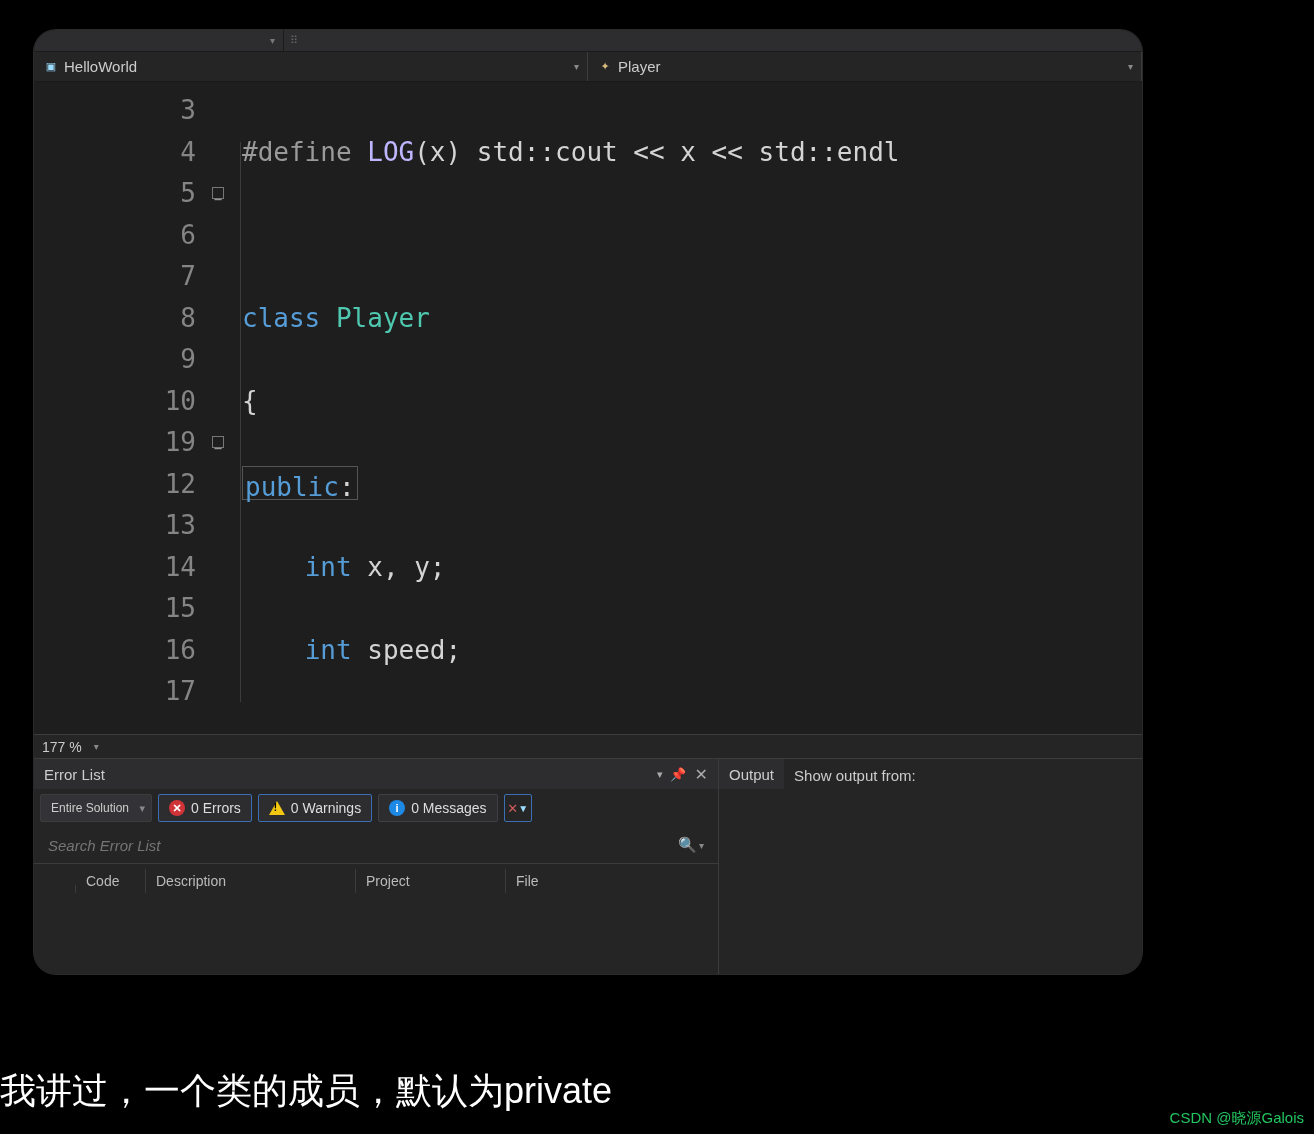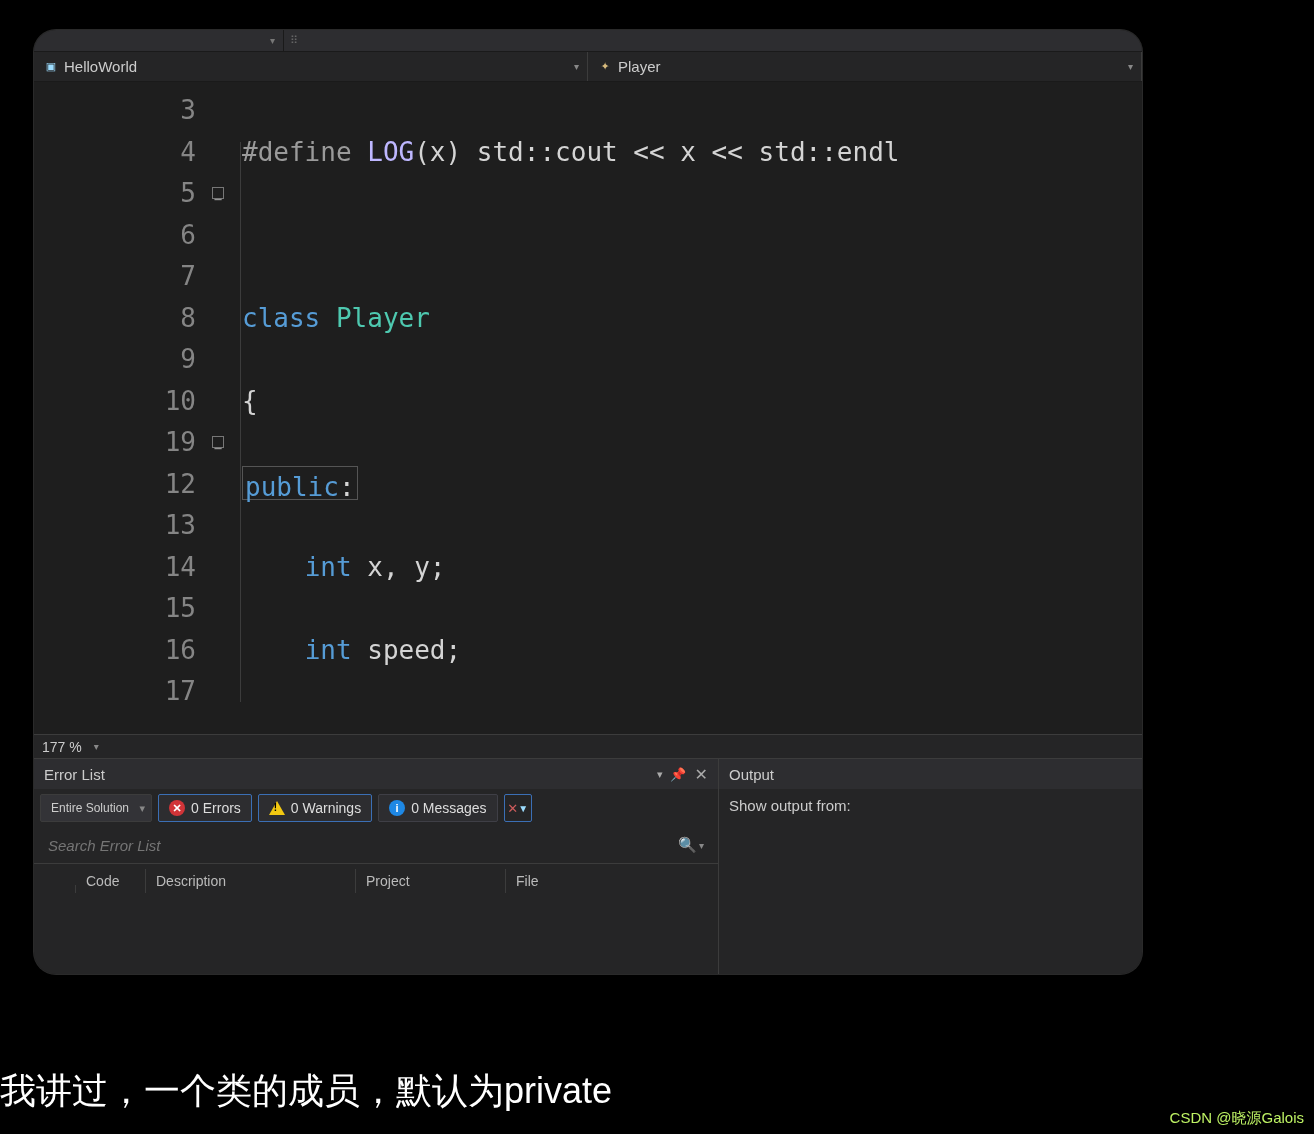--- a/index.html
+++ b/index.html
@@ -40,21 +40,21 @@
   .current-line-box {
     position:absolute; left:0px; top:2px; height:34px; border:1px solid #555; padding:0 2px;
   }
   .vgutter-line { position:absolute; left:206px; top:60px; width:1px; height:560px; background:#3c3c3c; }
 
   .zoom-bar { height:24px; background:#252526; border-top:1px solid #3c3c3c; display:flex; align-items:center; padding:0 8px; color:#ccc; font-size:14px; gap:12px;}
   .zoom-drop { color:#888; font-size:10px; }
 
   .bottom-panels { display:flex; height: 216px; border-top:1px solid #3c3c3c; }
   .err-panel { width: 685px; background:#252526; display:flex; flex-direction:column; border-right:1px solid #3c3c3c;}
-  .out-panel { flex:1; background:#252526; display:flex; flex-direction:column;}
+  .out-panel { flex:1; background:#252526; display:flex; }
   .panel-header {
     height:30px; background:#2d2d30; display:flex; align-items:center; padding:0 10px;
     color:#ccc; font-size:15px; justify-content:space-between;
   }
   .panel-header-right { display:flex; align-items:center; gap:8px; color:#aaa; }
   .filter-row { height:38px; display:flex; align-items:center; padding:4px 6px; gap:6px; }
   .filter-combo {
     height:28px; background:#333337; border:1px solid #3c3c3c; color:#ccc;
     display:flex; align-items:center; padding:0 22px 0 10px; font-size:12px; position:relative;
     border-radius:2px;
@@ -79,21 +79,21 @@
   .th:first-child { width:36px; text-align:right; }
   .out-body { padding:8px 10px; color:#ccc; font-size:15px; }
 
   .subtitle {
     position:absolute; left:0; right:0; bottom:18px; text-align:left;
     font-size:36px; color:#fff; font-weight:500;
     text-shadow: 0 0 8px #000, 2px 2px 3px #000, -2px -2px 3px #000;
     pointer-events:none;
   }
   .watermark {
-    position:absolute; right:10px; bottom:6px; color:#bef264; font-size:15px;
+    position:absolute; right:10px; bottom:6px; color:#22c55e; font-size:15px;
   }
   .pin-icn { font-size:13px; }
   .x-icn { font-size:16px; }
 </style>
 </head>
 <body>
 
 <div class="window">
 
   <div class="toolbar-top">

